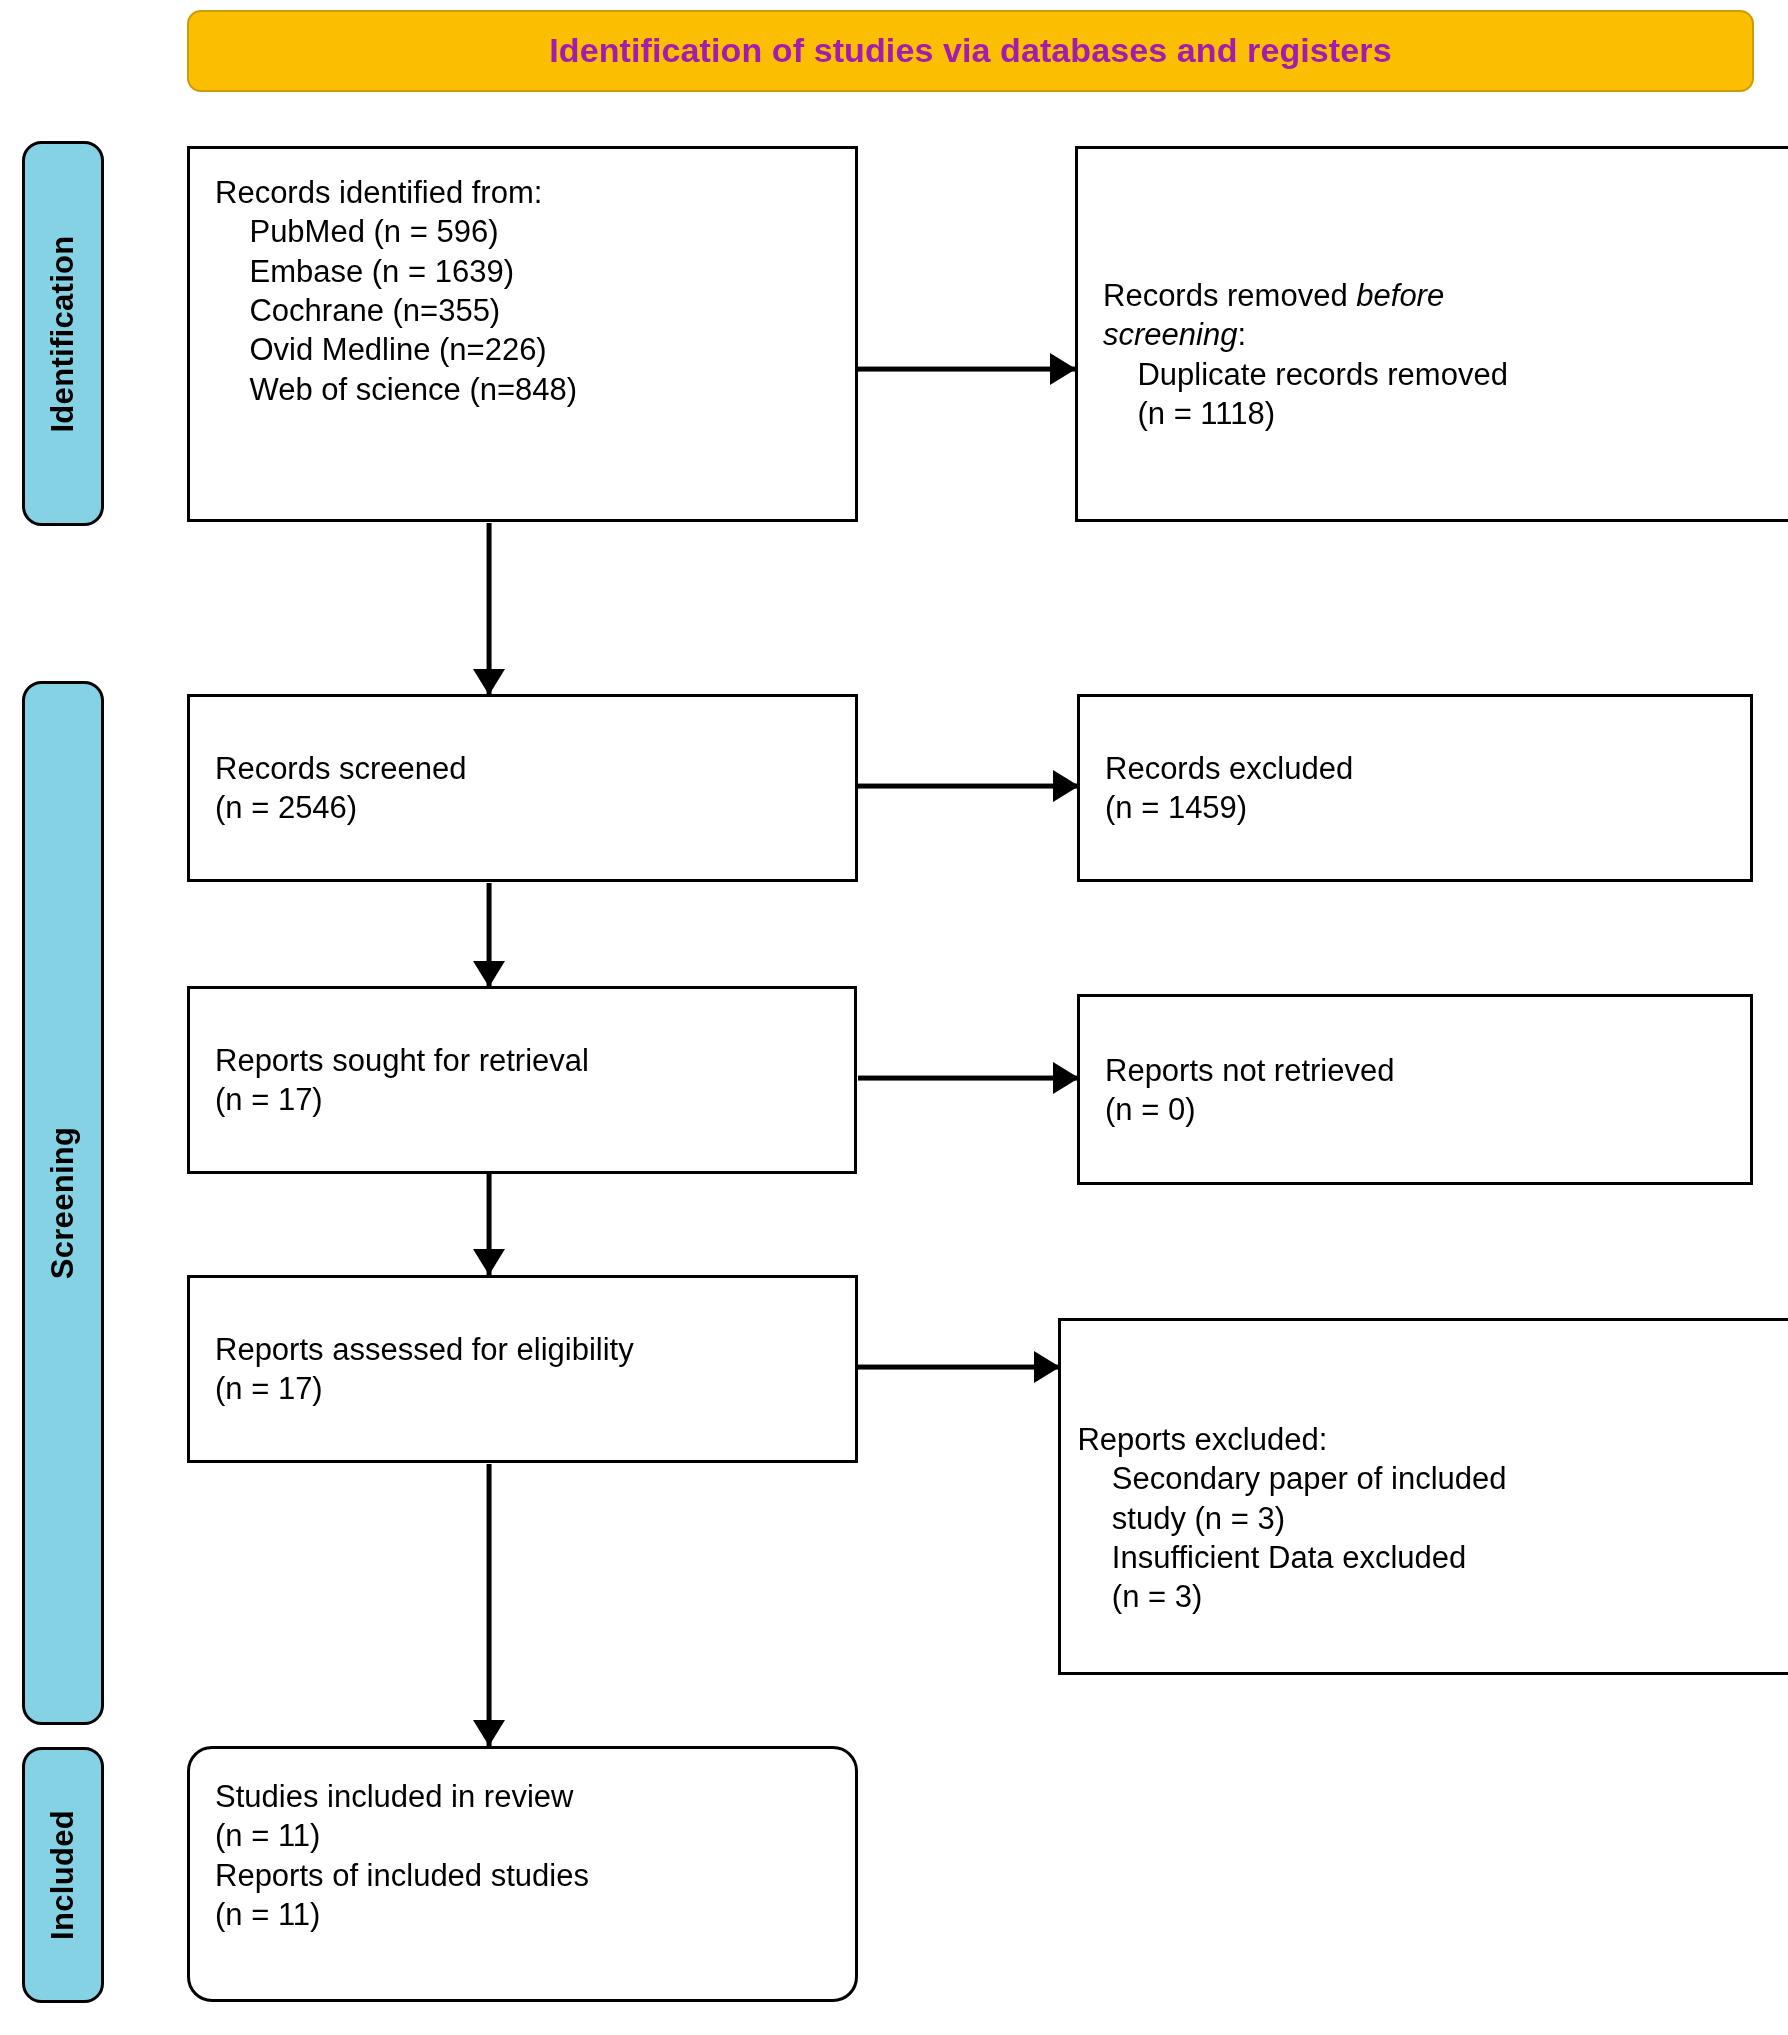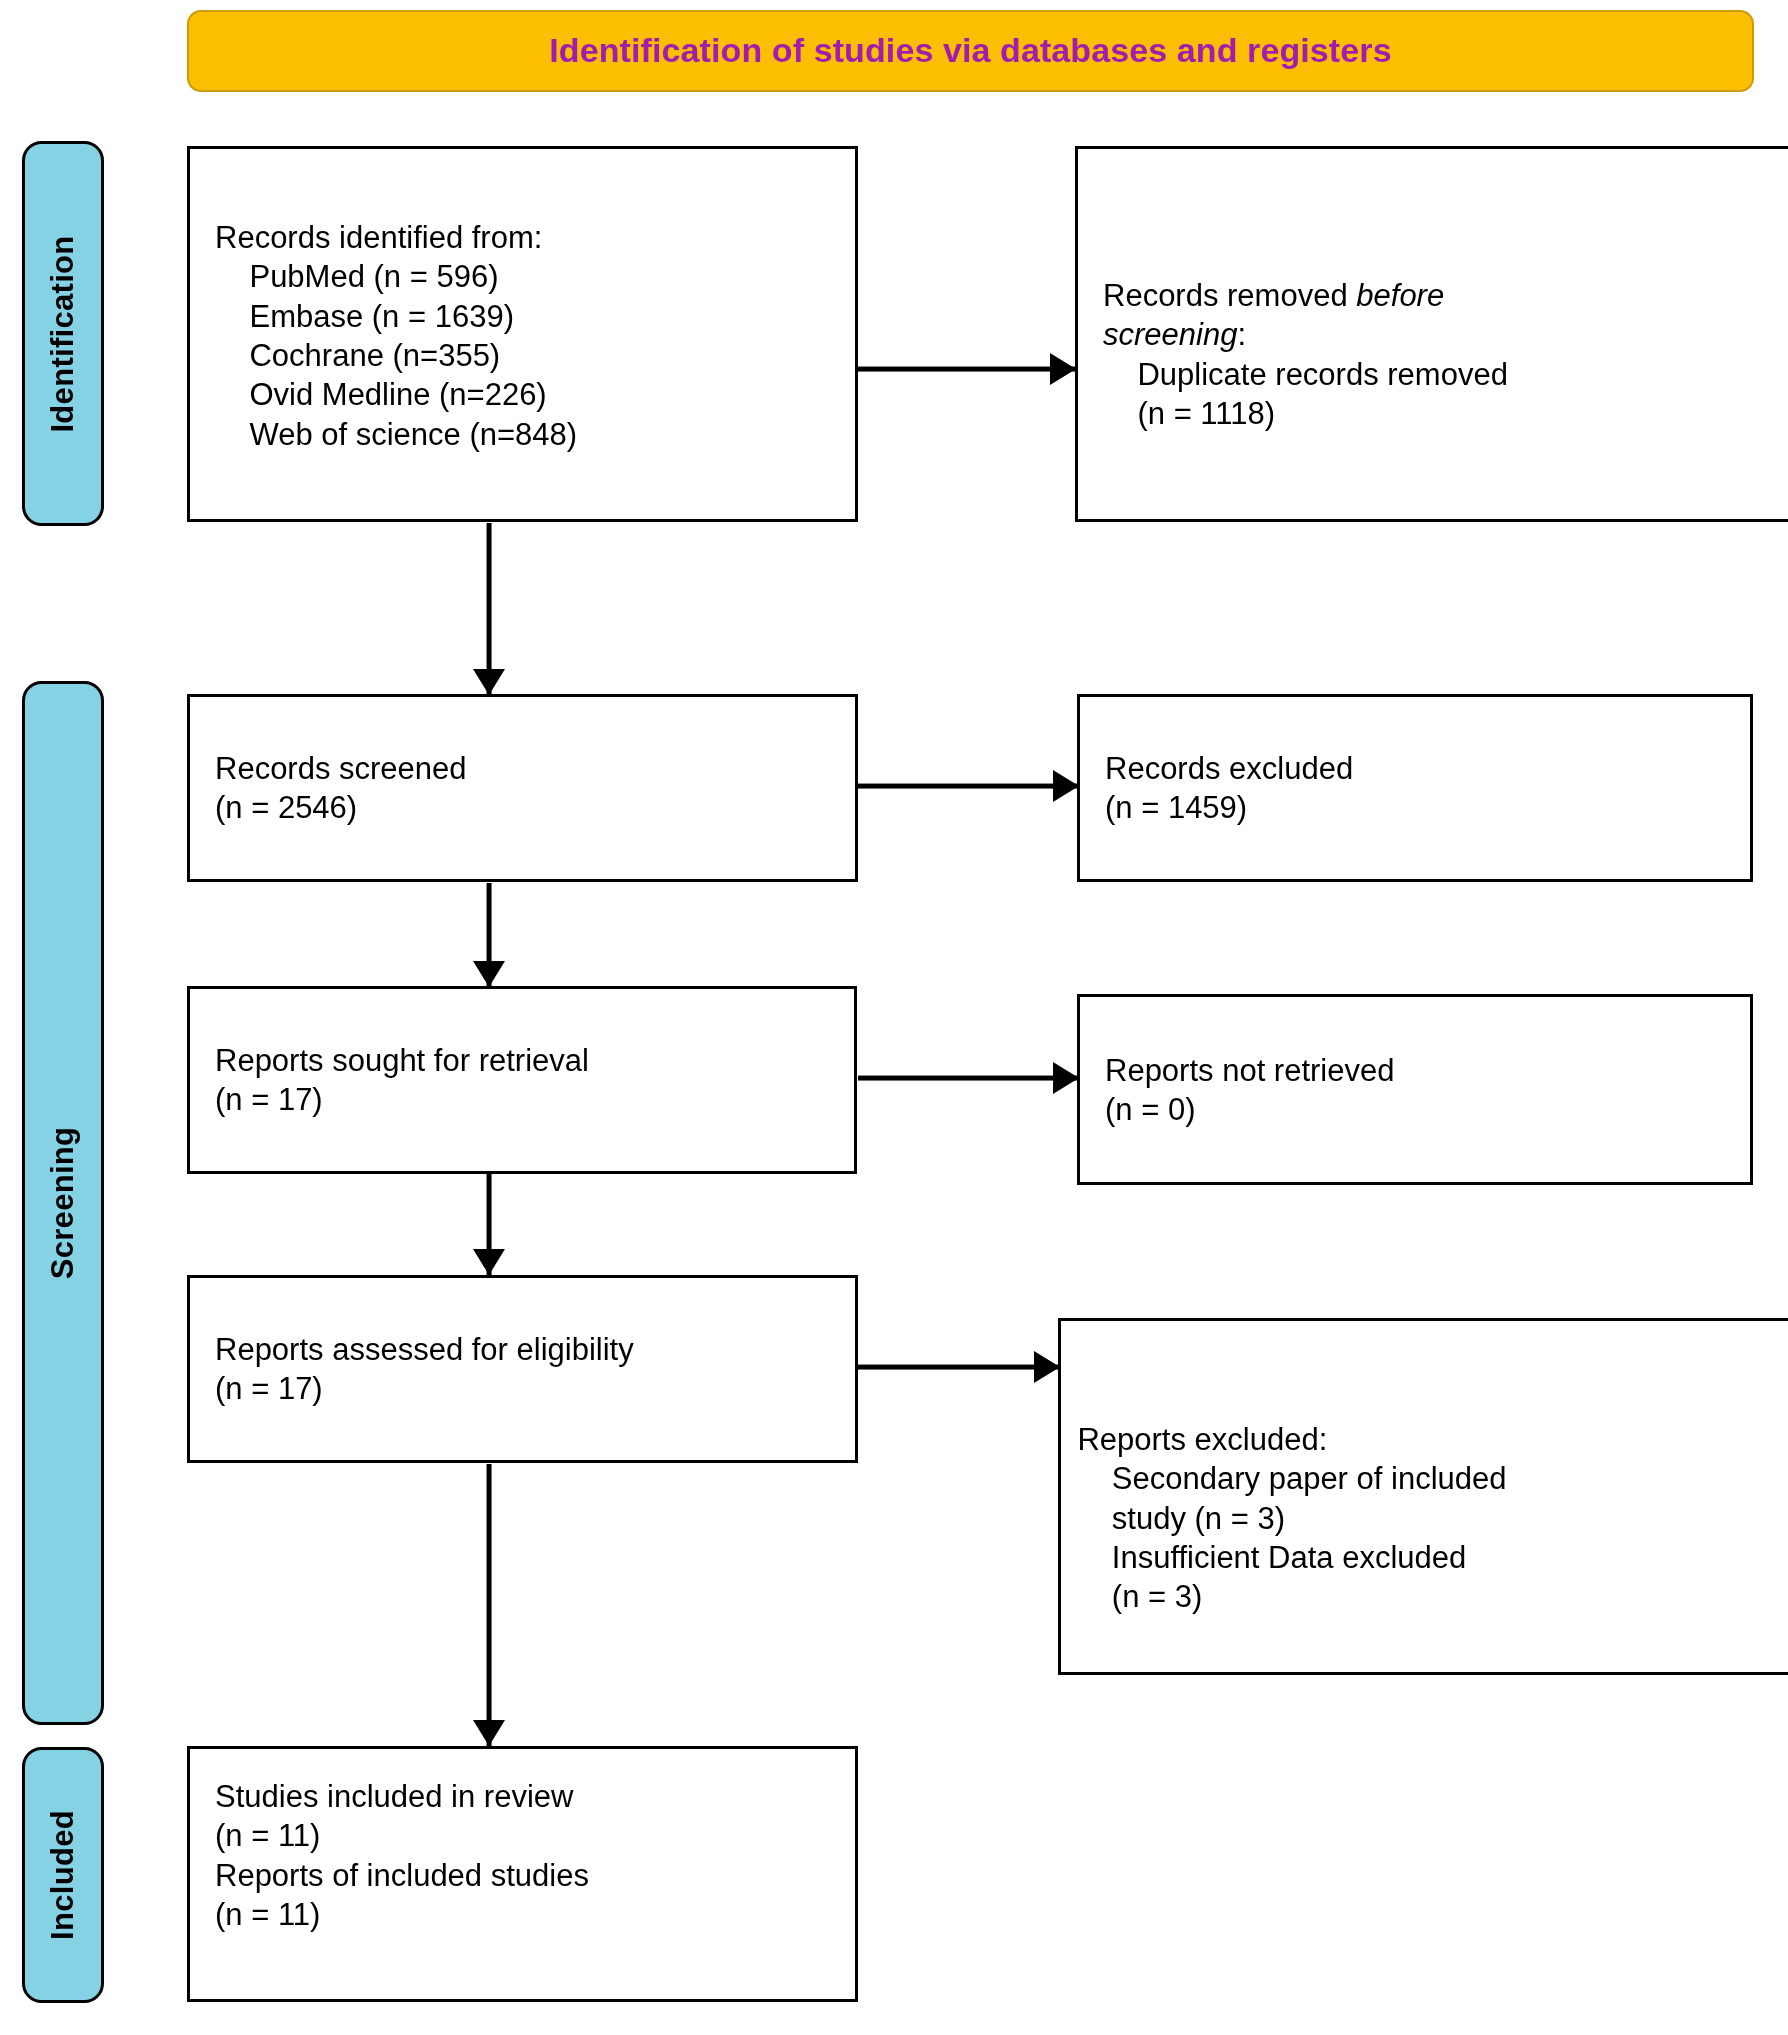--- a/index.html
+++ b/index.html
@@ -75,30 +75,30 @@
     top: 50%;
     transform: translateY(-50%);
   }
   .ital { font-style: italic; }
 
   
   #box-identified   { left: 187px;  top: 146px;  width: 671px; height: 376px; }
   #box-screened     { left: 187px;  top: 694px; width: 671px; height: 188px; padding-left: 40px; }
   #box-sought       { left: 187px;  top: 986px; width: 670px; height: 188px; }
   #box-assessed     { left: 187px;  top: 1275px; width: 671px; height: 188px; }
-  #box-included     { left: 187px;  top: 1746px; width: 671px; height: 256px; }
+  #box-included     { left: 187px;  top: 1746px; width: 671px; height: 256px; border-radius: 25px; }
 
   
   #box-removed      { left: 1075px; top: 146px;  width: 782px; height: 376px; }
   #box-excluded-rec { left: 1077px; top: 694px; width: 676px; height: 188px; }
   #box-notretrieved { left: 1077px; top: 994px; width: 676px; height: 191px; }
   #box-excluded-rep { left: 1058px; top: 1318px; width: 826px; height: 357px; }
 
   
-  #box-identified   .box-text { top: 24px; margin-top: 45px; }
+  #box-identified   .box-text { top: 24px; }
   #box-removed      .box-text { top: 127px; }
   #box-excluded-rep .box-text { top: 99px; left: 16.4px; }
   #box-included     .box-text { top: 28px; }
 
   
   .arrow-h, .arrow-v {
     position: absolute;
   }
   .arrow-h .shaft {
     position: absolute;

